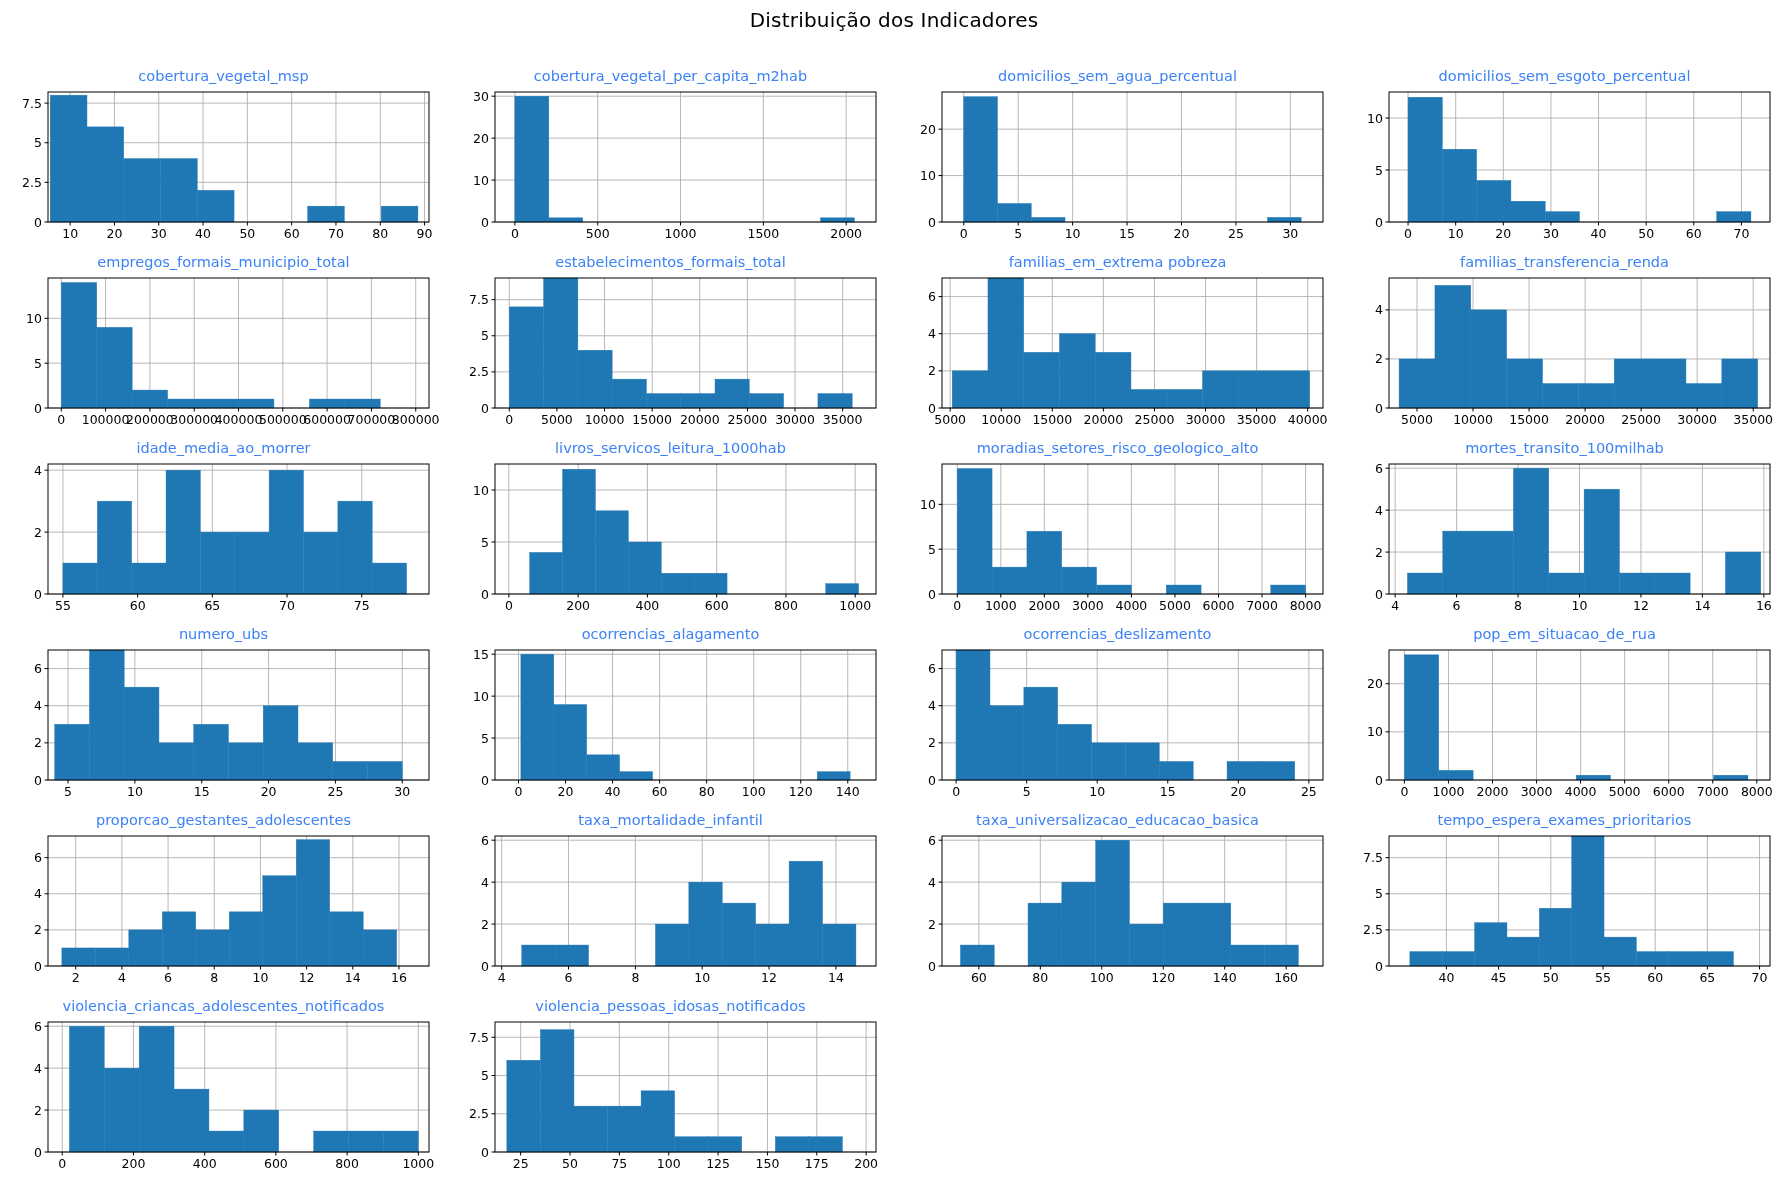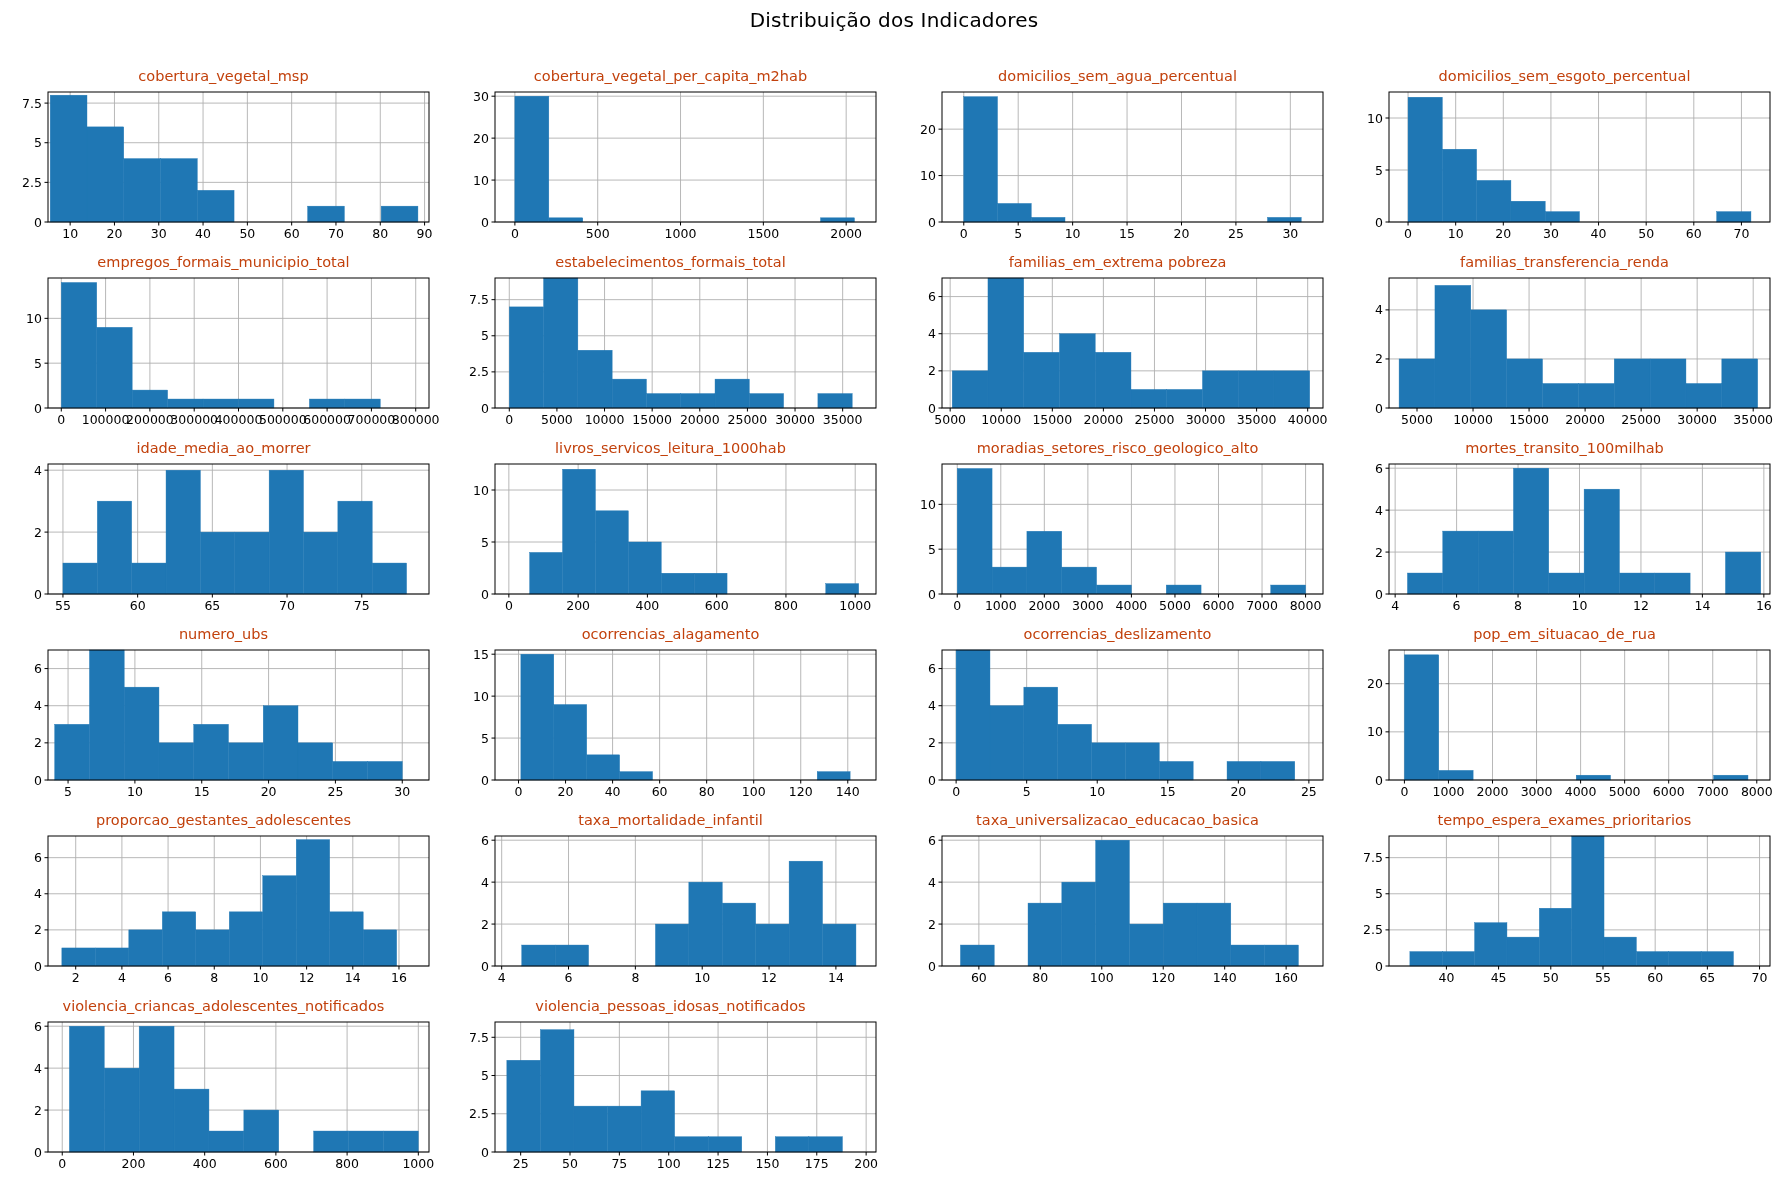--- a/index.html
+++ b/index.html
@@ -12,21 +12,21 @@
   .grid{
     position:absolute;top:62px;left:0;width:1788px;
     display:grid;
     grid-template-columns:repeat(4,447px);
     grid-template-rows:repeat(6,186px);
   }
   .cell{position:relative;}
   .cell.empty{visibility:hidden;}
   .ax-title{
     position:absolute;top:6px;left:0;width:100%;text-align:center;
-    font-size:14.5px;color:#c2410c;white-space:nowrap;overflow:visible;
+    font-size:14.5px;color:#3b82f6;white-space:nowrap;overflow:visible;
   }
   svg{display:block;}
   .tick-label{font-size:12.5px;fill:#000;font-family:"DejaVu Sans",sans-serif;}
   .gridline{stroke:#b0b0b0;stroke-width:0.9;}
   .spine{stroke:#000;stroke-width:1;fill:none;}
   .bar{fill:#1f77b4;stroke:#1f77b4;stroke-width:0.4;}
 </style>
 </head>
 <body>
 

